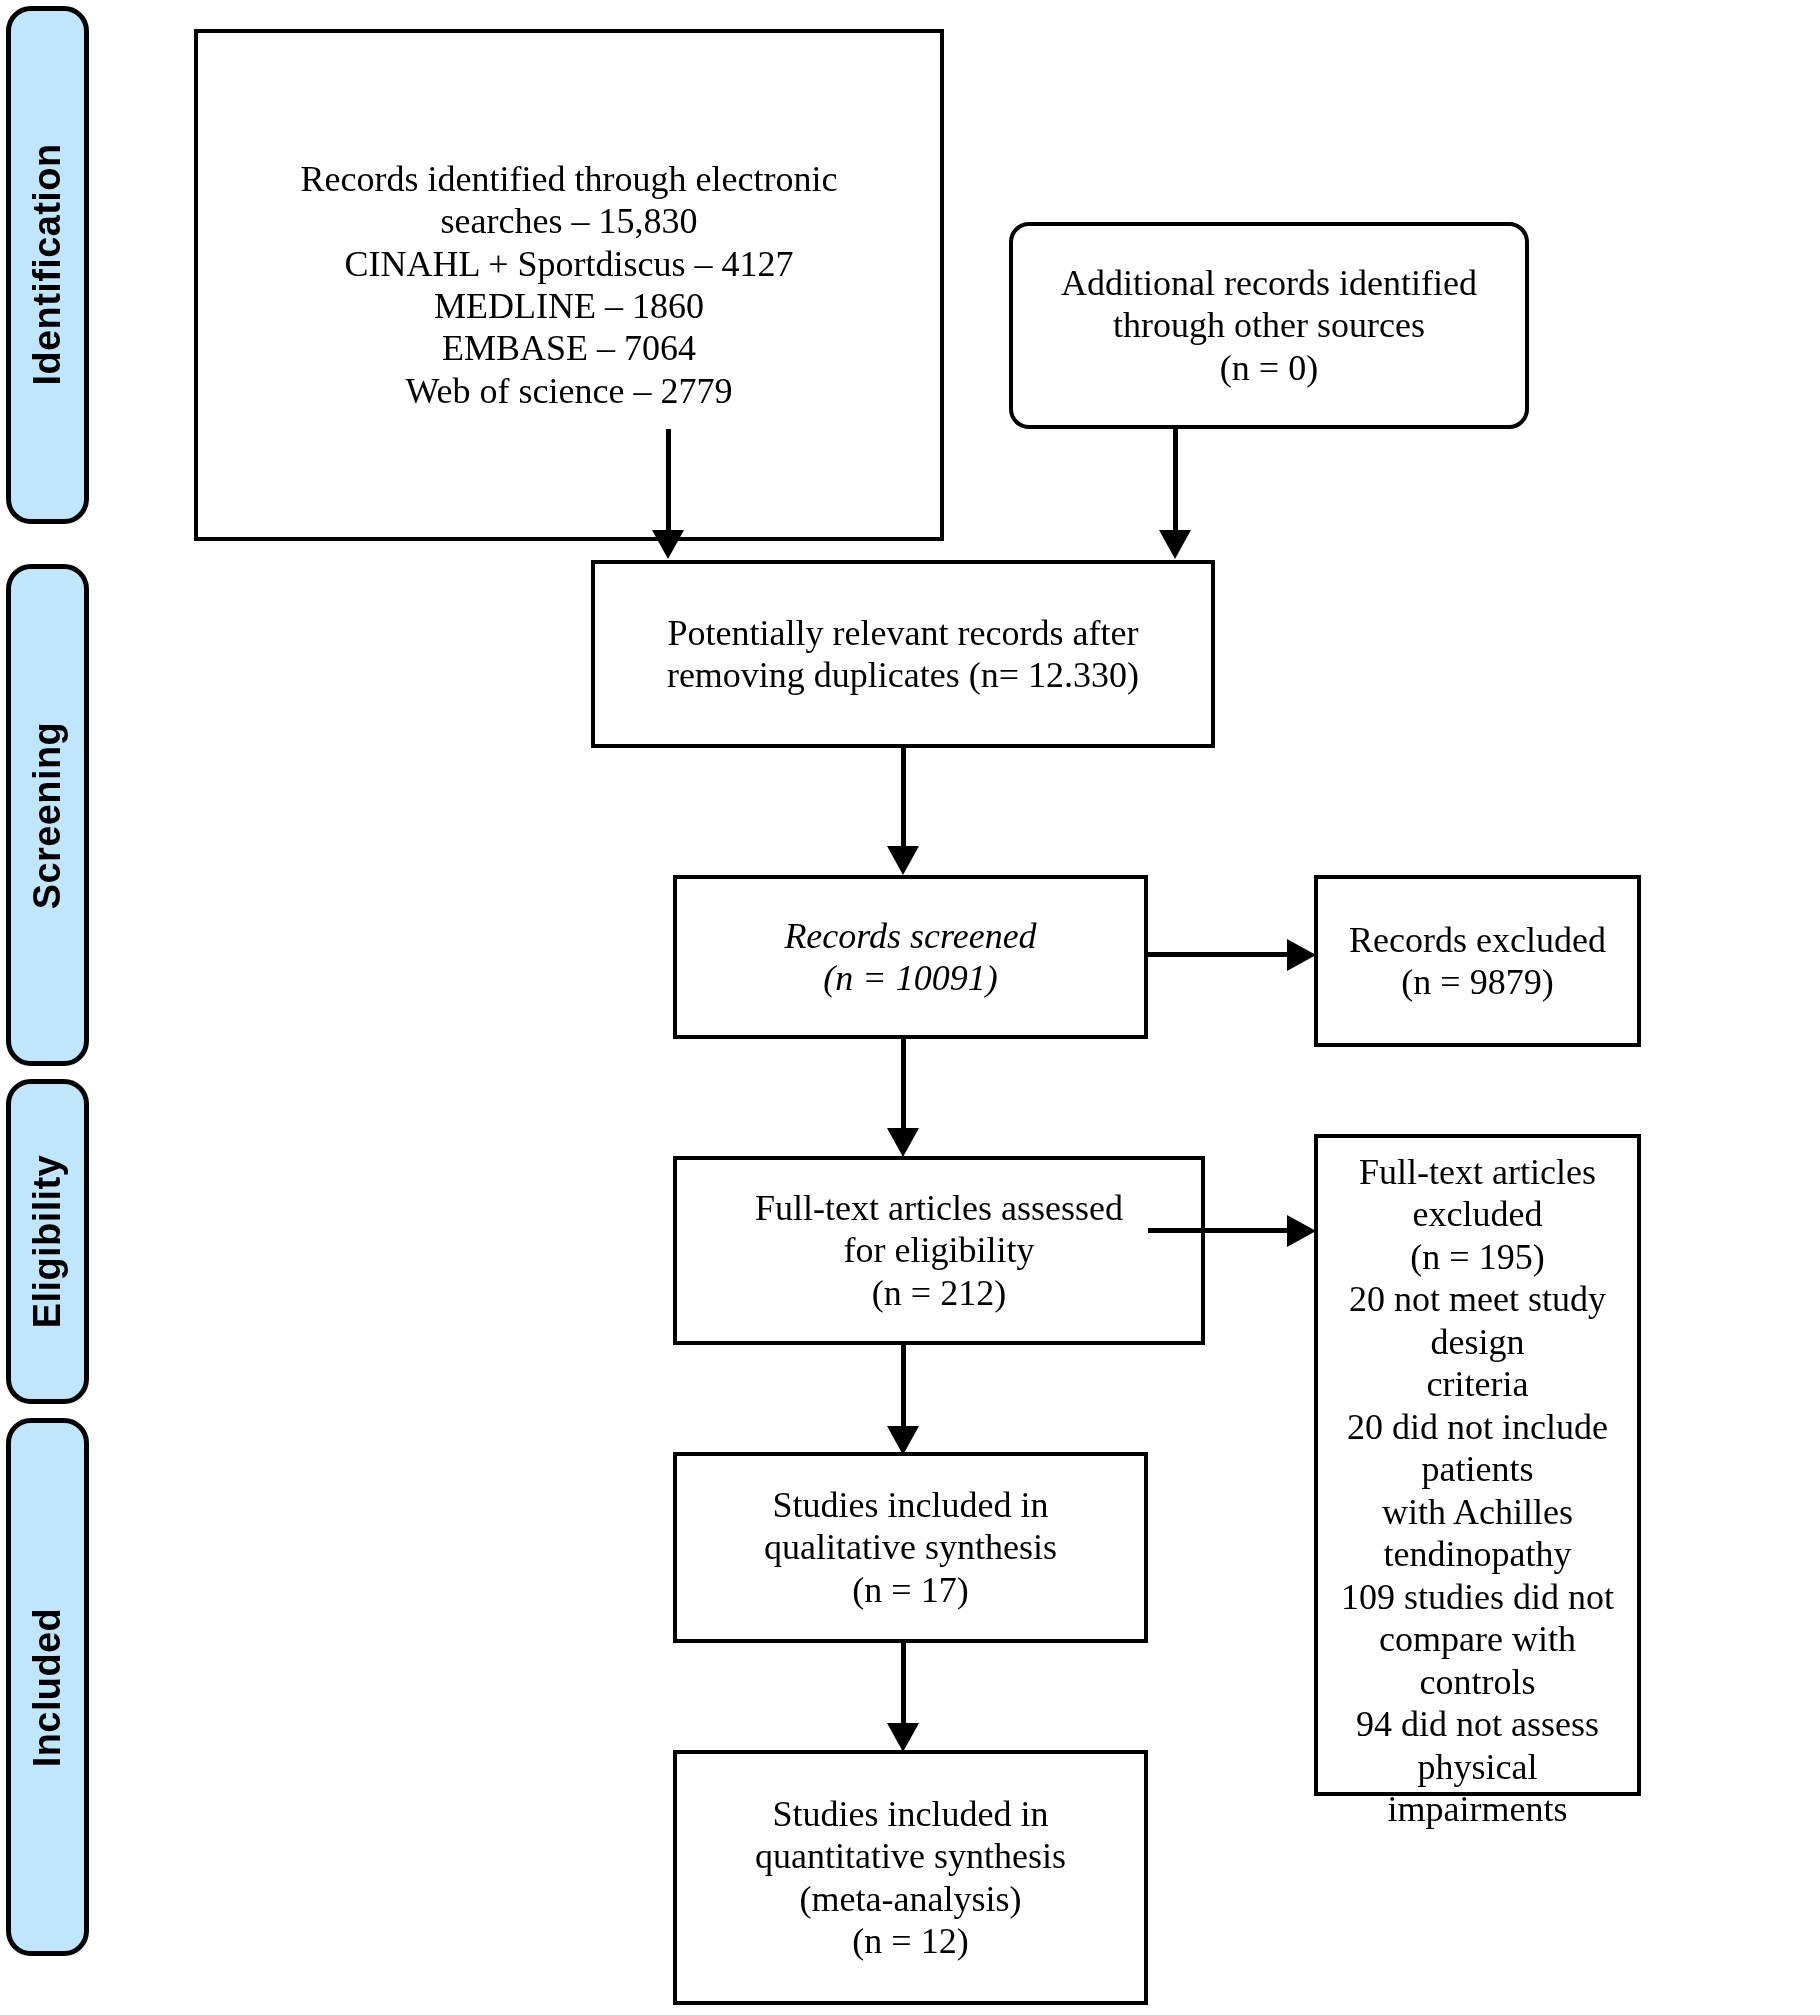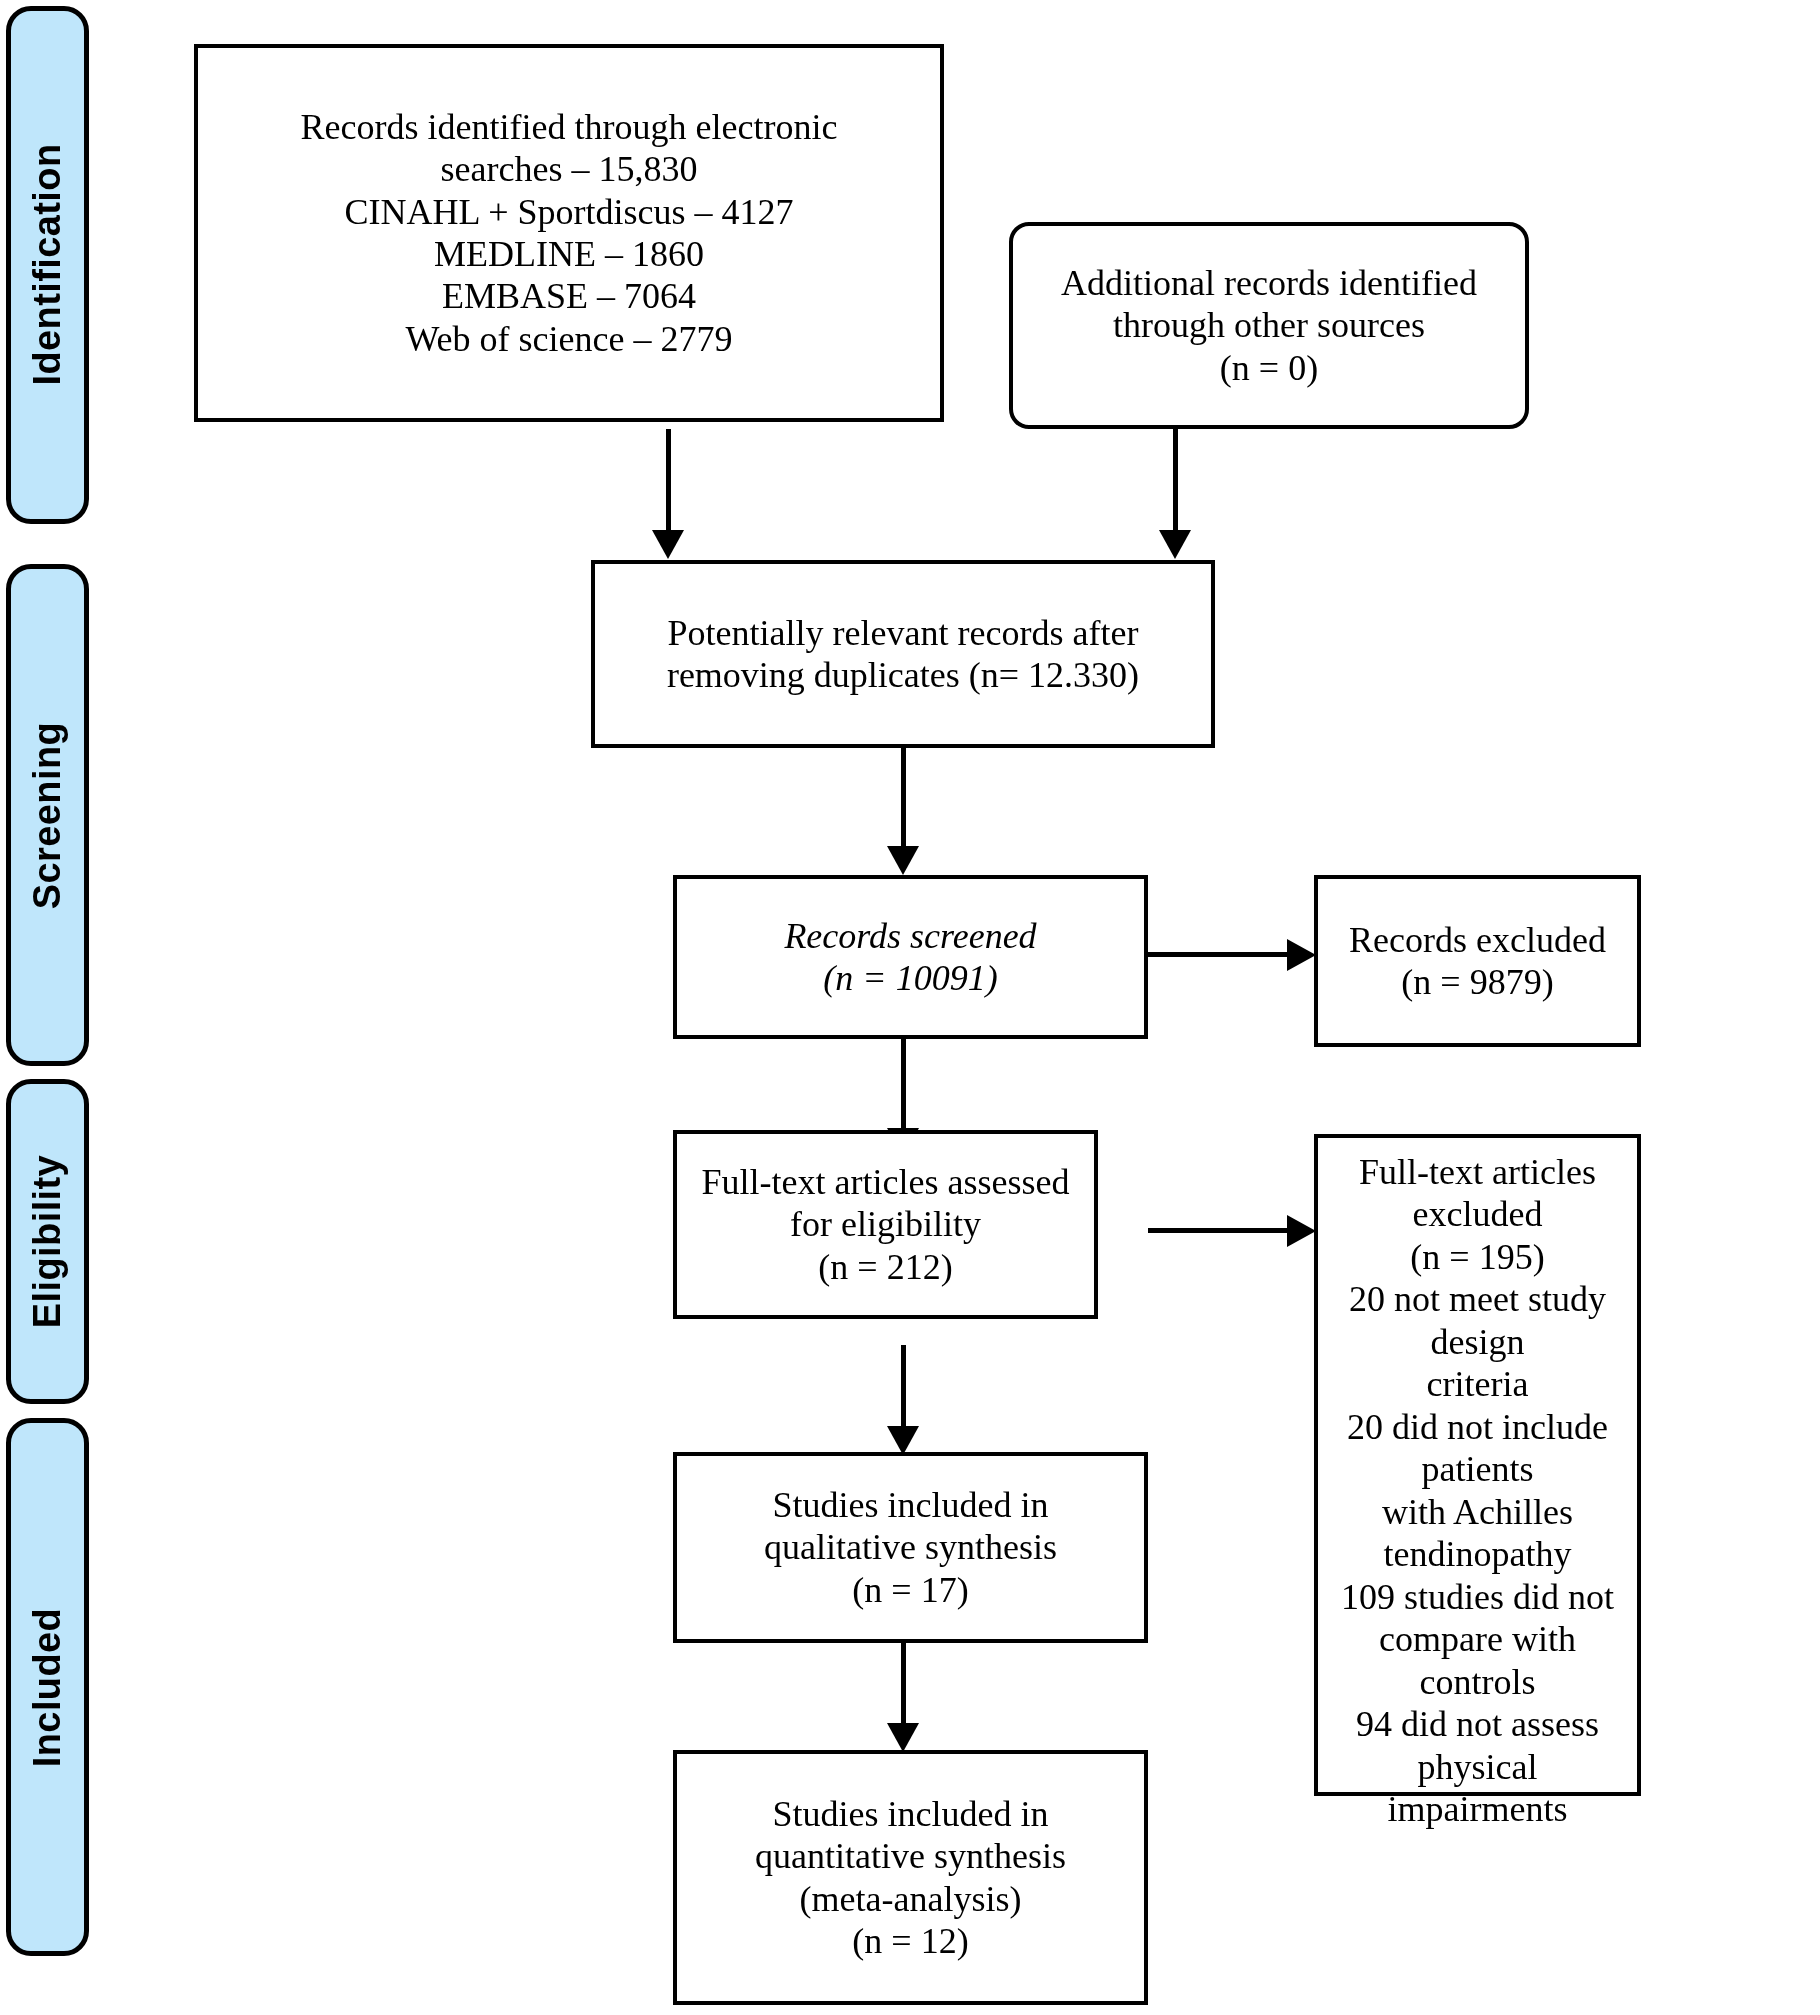--- a/index.html
+++ b/index.html
@@ -102,21 +102,21 @@
   </div>
 
   <div class="stage-label" style="left:5.8px; top:1079px; width:83px; height:325px;">
     <span class="stage-text">Eligibility</span>
   </div>
 
   <div class="stage-label" style="left:5.8px; top:1418px; width:83px; height:538px;">
     <span class="stage-text">Included</span>
   </div>
 
-  <div class="flow-box" style="left:194px; top:44px; width:750px; height:378px;">
+  <div class="flow-box" style="left:194px; top:29px; width:750px; height:512px;">
     <span class="box-text">Records identified through electronic
 searches – 15,830
 CINAHL + Sportdiscus – 4127
 MEDLINE – 1860
 EMBASE – 7064
 Web of science – 2779</span>
   </div>
 
   <div class="flow-box" style="left:1009px; top:222px; width:520px; height:207px;border-radius:20px;">
     <span class="box-text">Additional records identified
@@ -147,21 +147,21 @@
     <span class="box-text">Records excluded
 (n = 9879)</span>
   </div>
 
   <div class="h-line" style="left:1148px; top:952px; width:140px; height:5.1px;"></div>
   <div class="arrow-right" style="left:1287px; top:939px;"></div>
 
   <div class="v-line" style="left:901px; top:1038px; width:5.1px; height:93px;"></div>
   <div class="arrow-down" style="left:887px; top:1128px;"></div>
 
-  <div class="flow-box" style="left:673px; top:1130px; width:425px; height:189px;">
+  <div class="flow-box" style="left:673px; top:1156px; width:532px; height:189px;">
     <span class="box-text">Full-text articles assessed
 for eligibility
 (n = 212)</span>
   </div>
 
   <div class="flow-box" style="left:1314px; top:1134px; width:327px; height:662px; align-items:flex-start;">
     <span class="box-text" style="padding-top:13px;">Full-text articles excluded
 (n = 195)
 20 not meet study design
 criteria

